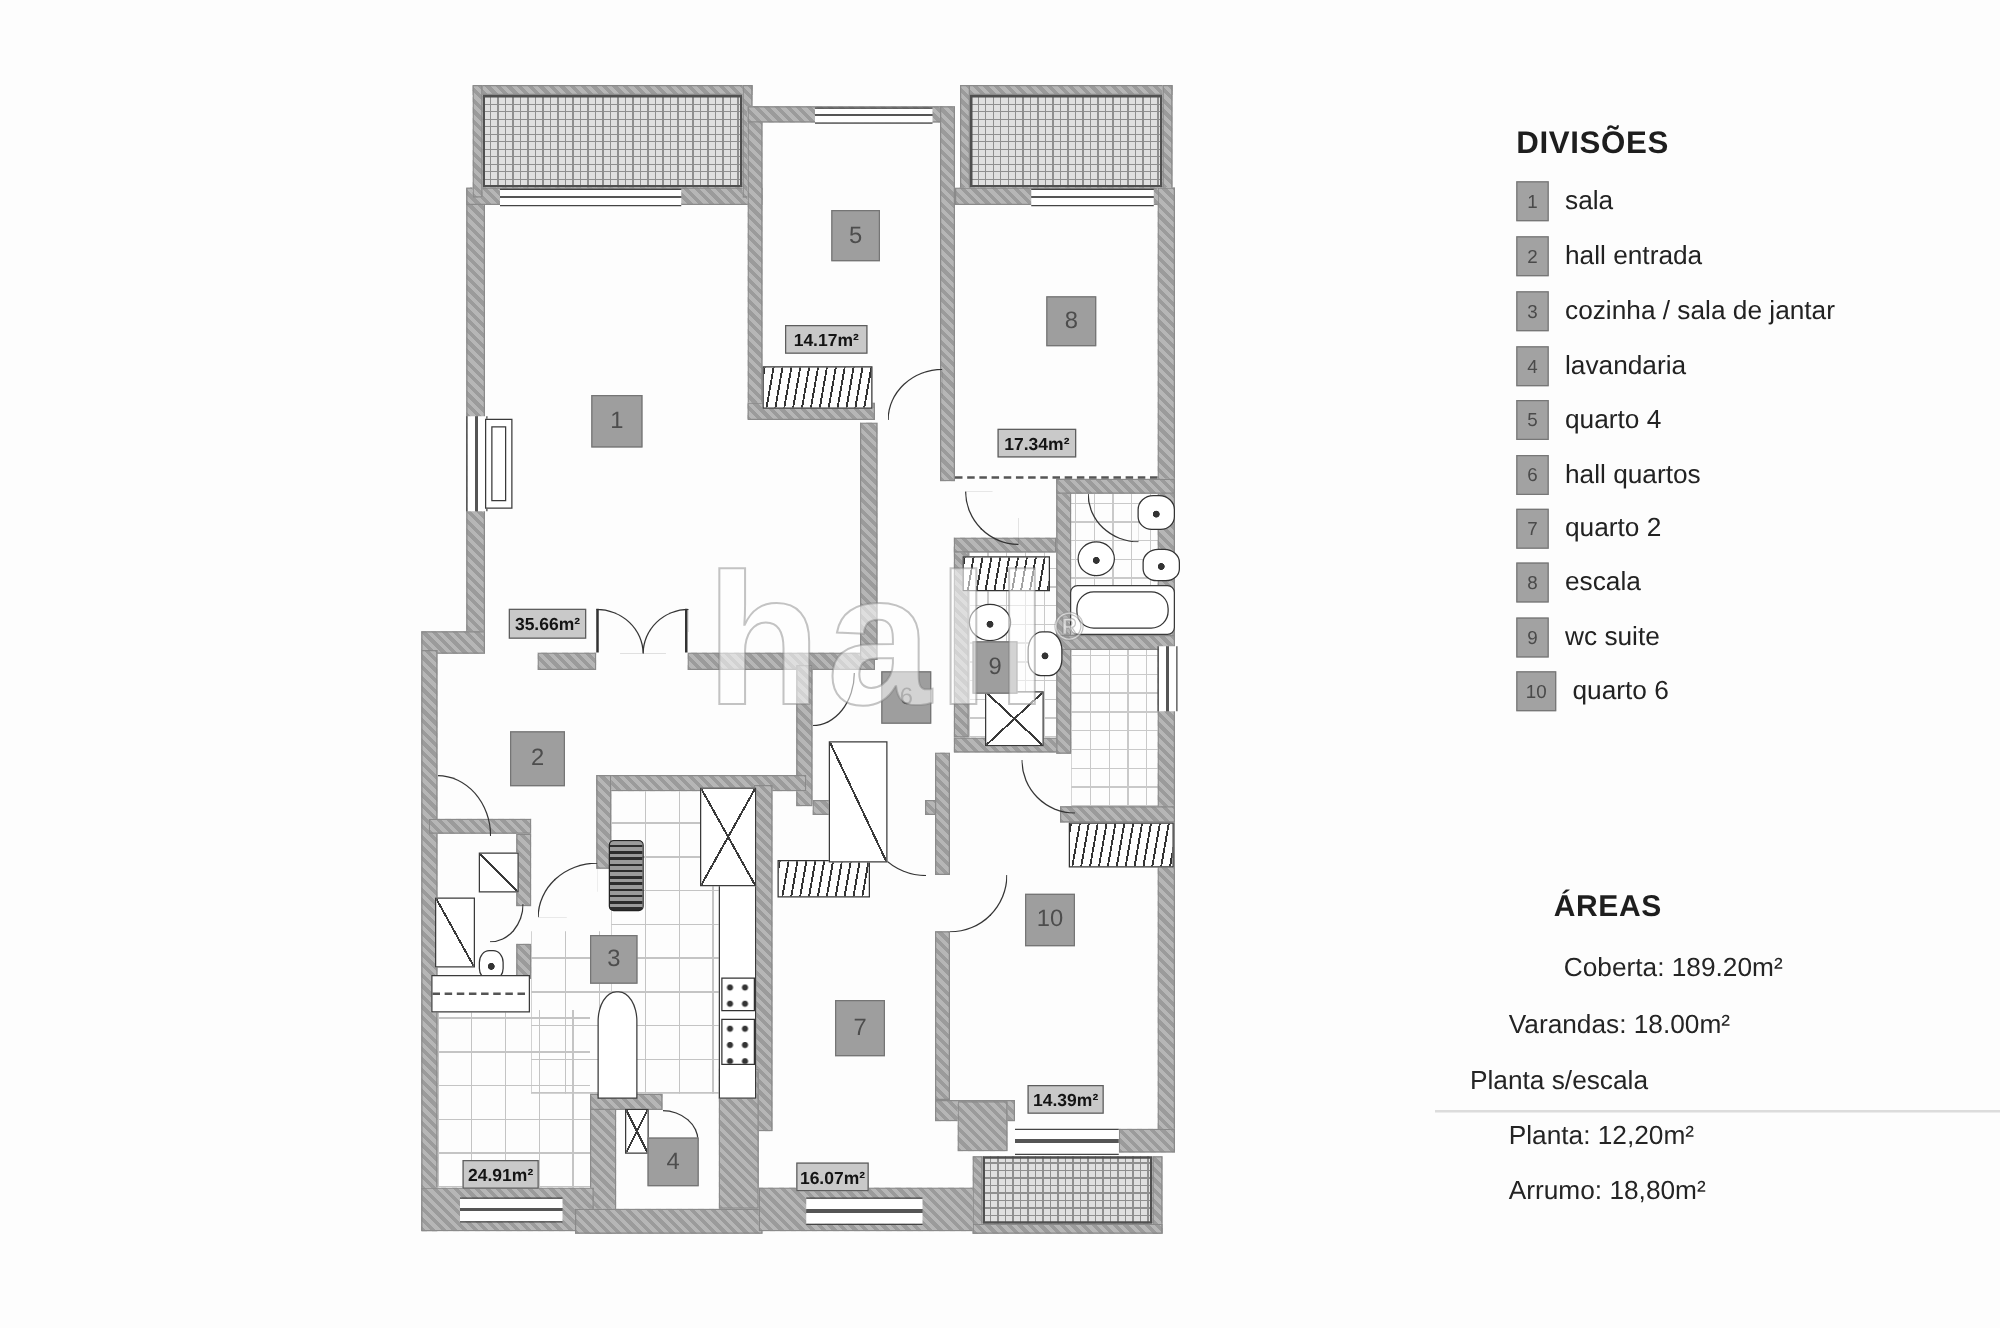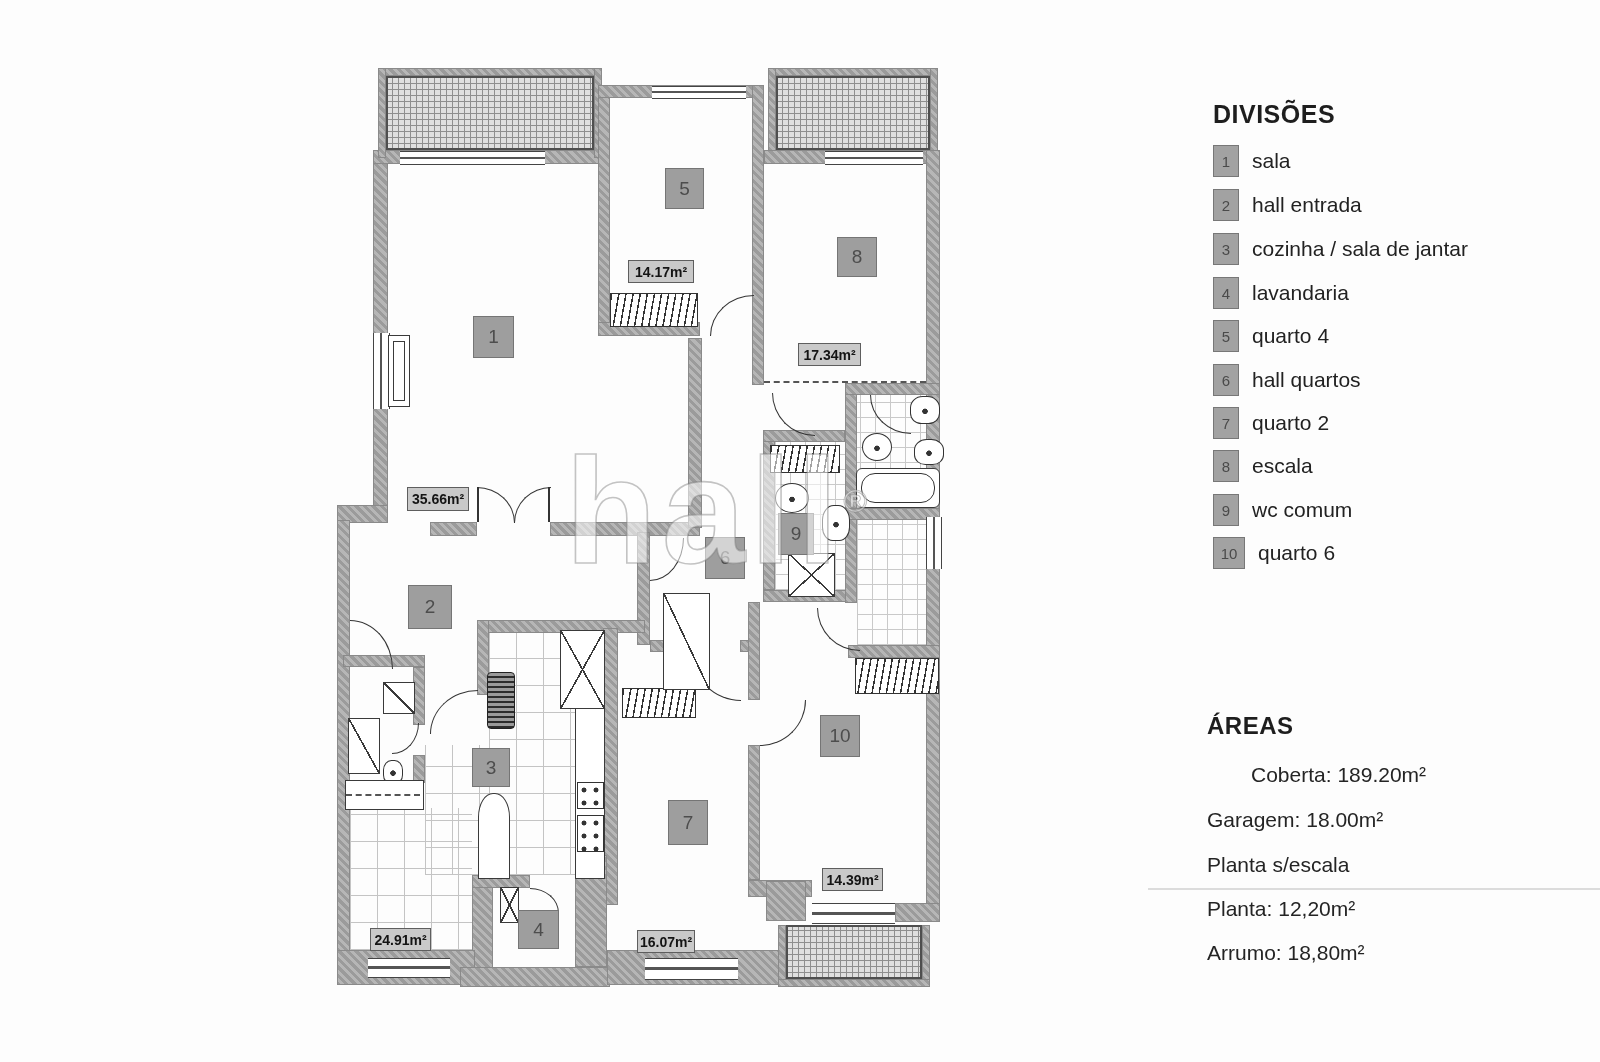--- a/index.html
+++ b/index.html
@@ -26,21 +26,21 @@
   .oval{border:1.6px solid #333;border-radius:50%;background:radial-gradient(circle at 50% 55%,#333 2.5px,transparent 3px),#fff;z-index:3;}
   .fixture{border:1.5px solid #333;background:radial-gradient(circle at 50% 55%,#333 2.5px,transparent 3px),#fff;border-radius:42% 42% 38% 38%;z-index:3;}
   .whitebox{background:#fff;border:1.5px solid #3a3a3a;z-index:3;}
   .dark{background:repeating-linear-gradient(0deg,#2c2c2c 0 2px,#9a9a9a 2px 5px);border:1.5px solid #222;border-radius:4px;z-index:3;}
   .dots{background-image:radial-gradient(circle at 6px 7px,#333 2.1px,transparent 2.8px);background-size:12px 13px;background-color:#fff;border:1.5px solid #333;z-index:3;}
   .dashh{border-top:2px dashed #555;z-index:3;}
   .legend-title{position:absolute;font-weight:bold;font-size:25px;color:#1e1e1e;letter-spacing:0.5px;}
   .legend-row{position:absolute;display:flex;align-items:center;height:32px;}
   .legend-num{width:24px;height:30px;background:#a2a2a2;border:1px solid #777;color:#4a4a4a;font-size:15px;display:flex;align-items:center;justify-content:center;flex:none;}
   .legend-lbl{margin-left:13px;font-size:21px;color:#222;white-space:nowrap;}
-  .areas-title{position:absolute;font-weight:bold;font-size:24px;color:#1e1e1e;letter-spacing:0.5px;}
+  .areas-title{position:absolute;font-weight:bold;font-size:24px;color:#1e1e1e;letter-spacing:0.5px;margin-left:36px;}
   .area-line{position:absolute;font-size:21px;color:#242424;white-space:nowrap;}
   .watermark{position:absolute;left:565px;top:425px;font-size:150px;font-weight:bold;letter-spacing:5px;color:rgba(255,255,255,0.55);-webkit-text-stroke:1.6px rgba(125,125,125,0.45);z-index:50;pointer-events:none;}
   .watermark .reg{font-size:32px;vertical-align:super;letter-spacing:0;-webkit-text-stroke:1px rgba(125,125,125,0.45);}
   .scanline{position:absolute;background:#dcdcdc;}
 </style>
 </head>
 <body>
 
 <div class="plan">
 
@@ -246,32 +246,32 @@
   <div class="legend-row" style="left:1213px;top:407px">
     <span class="legend-num">7</span>
     <span class="legend-lbl">quarto 2</span>
   </div>
   <div class="legend-row" style="left:1213px;top:450px">
     <span class="legend-num">8</span>
     <span class="legend-lbl">escala</span>
   </div>
   <div class="legend-row" style="left:1213px;top:494px">
     <span class="legend-num">9</span>
-    <span class="legend-lbl">wc comum</span>
+    <span class="legend-lbl">wc suite</span>
   </div>
   <div class="legend-row" style="left:1213px;top:537px">
     <span class="legend-num" style="width:30px">10</span>
     <span class="legend-lbl">quarto 6</span>
   </div>
 </div>
 
 <div>
   <div class="areas-title" style="left:1207px;top:712px">ÁREAS</div>
   <div class="area-line" style="left:1251px;top:763px">Coberta: 189.20m²</div>
-  <div class="area-line" style="left:1207px;top:808px">Garagem: 18.00m²</div>
-  <div class="area-line" style="left:1207px;top:853px">Planta s/escala</div>
+  <div class="area-line" style="left:1207px;top:808px">Varandas: 18.00m²</div>
+  <div class="area-line" style="left:1176px;top:853px">Planta s/escala</div>
   <div class="area-line" style="left:1207px;top:897px">Planta: 12,20m²</div>
   <div class="area-line" style="left:1207px;top:941px">Arrumo: 18,80m²</div>
 </div>
 
 <div class="scanline" style="left:1148px;top:888px;width:452px;height:2px"></div>
 
 <div class="watermark"><span>hall</span><span class="reg">®</span></div>
 
 </body></html>

